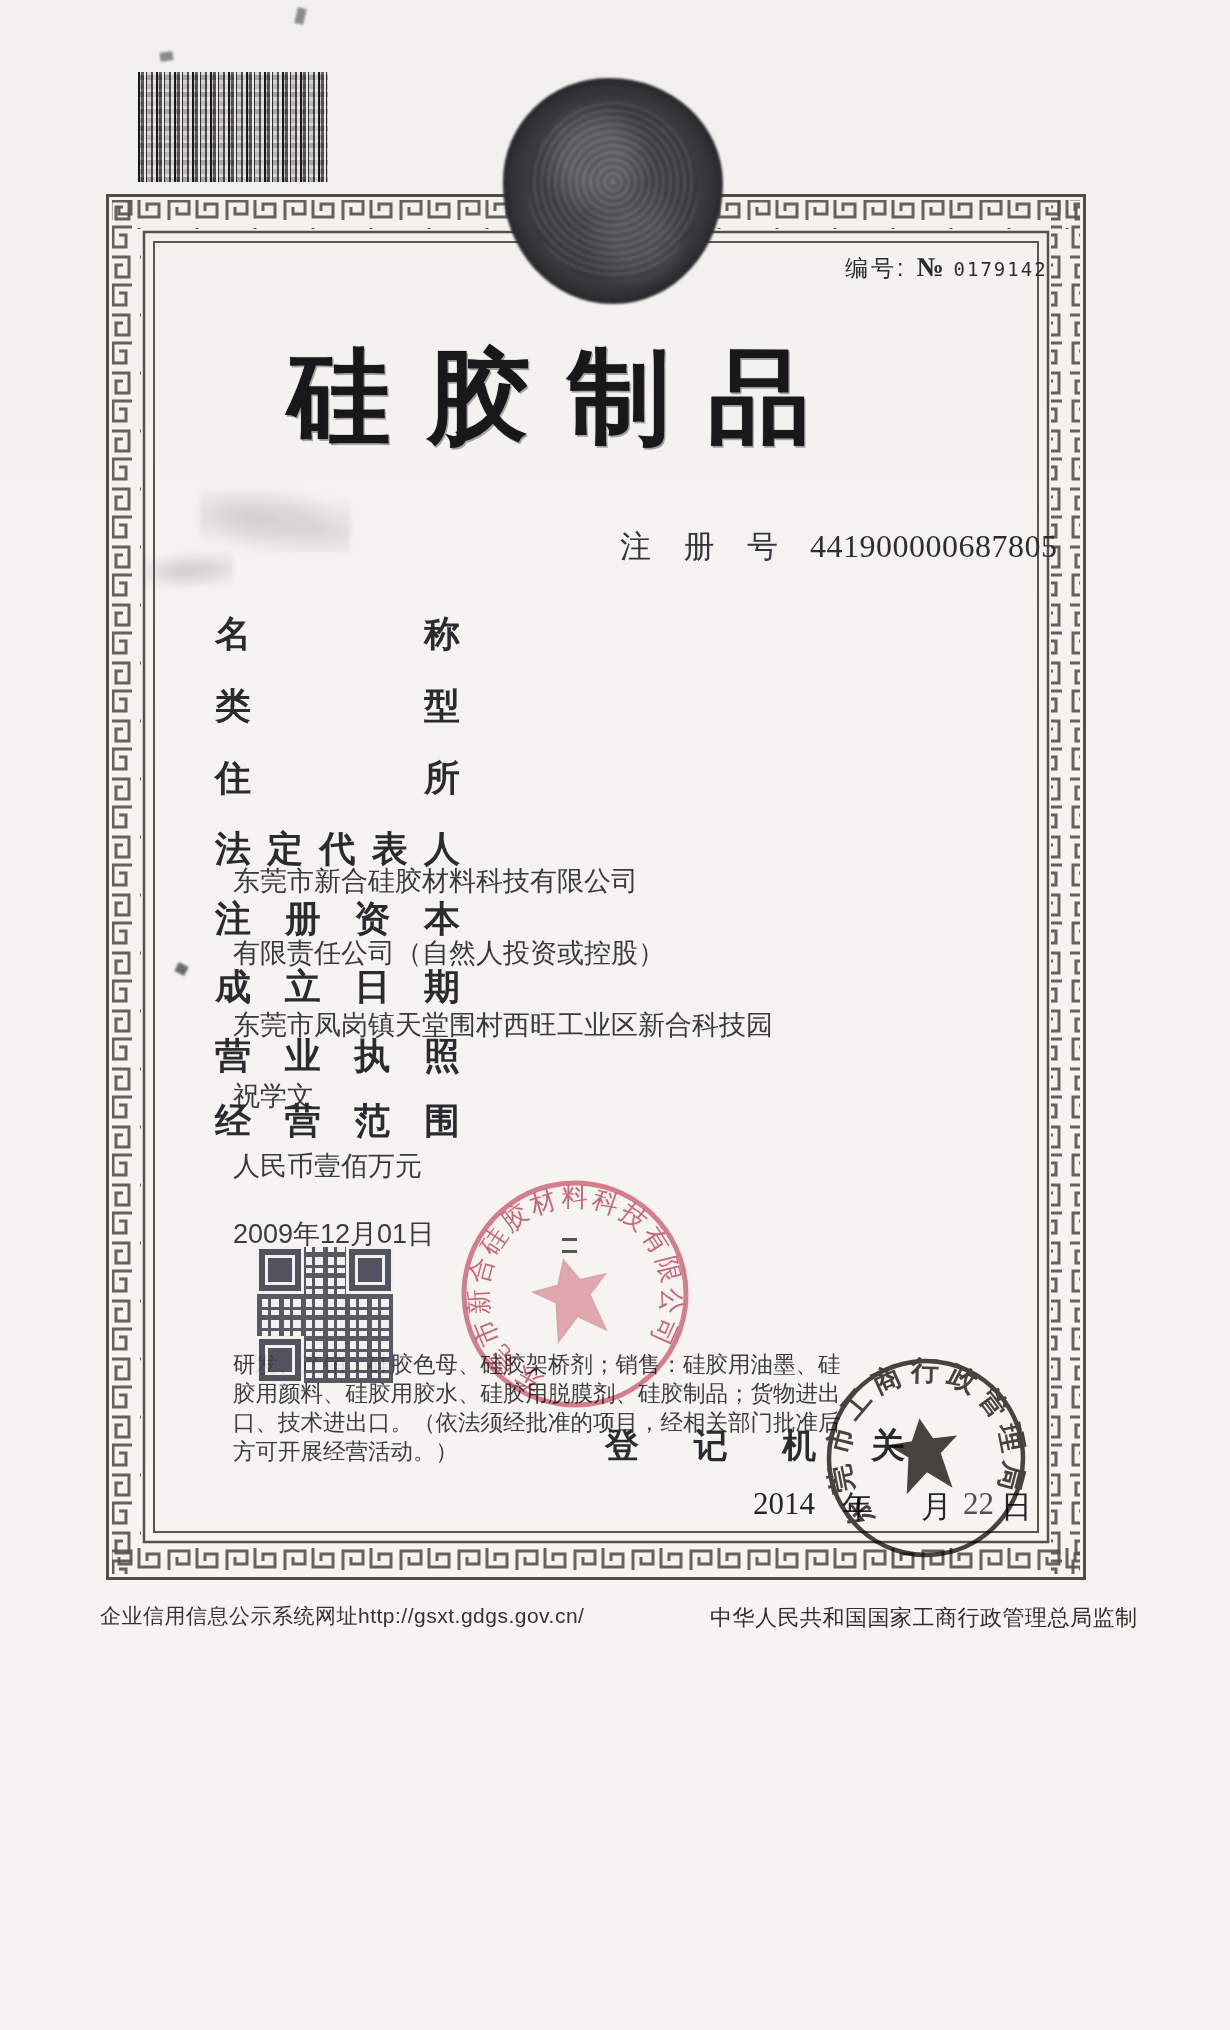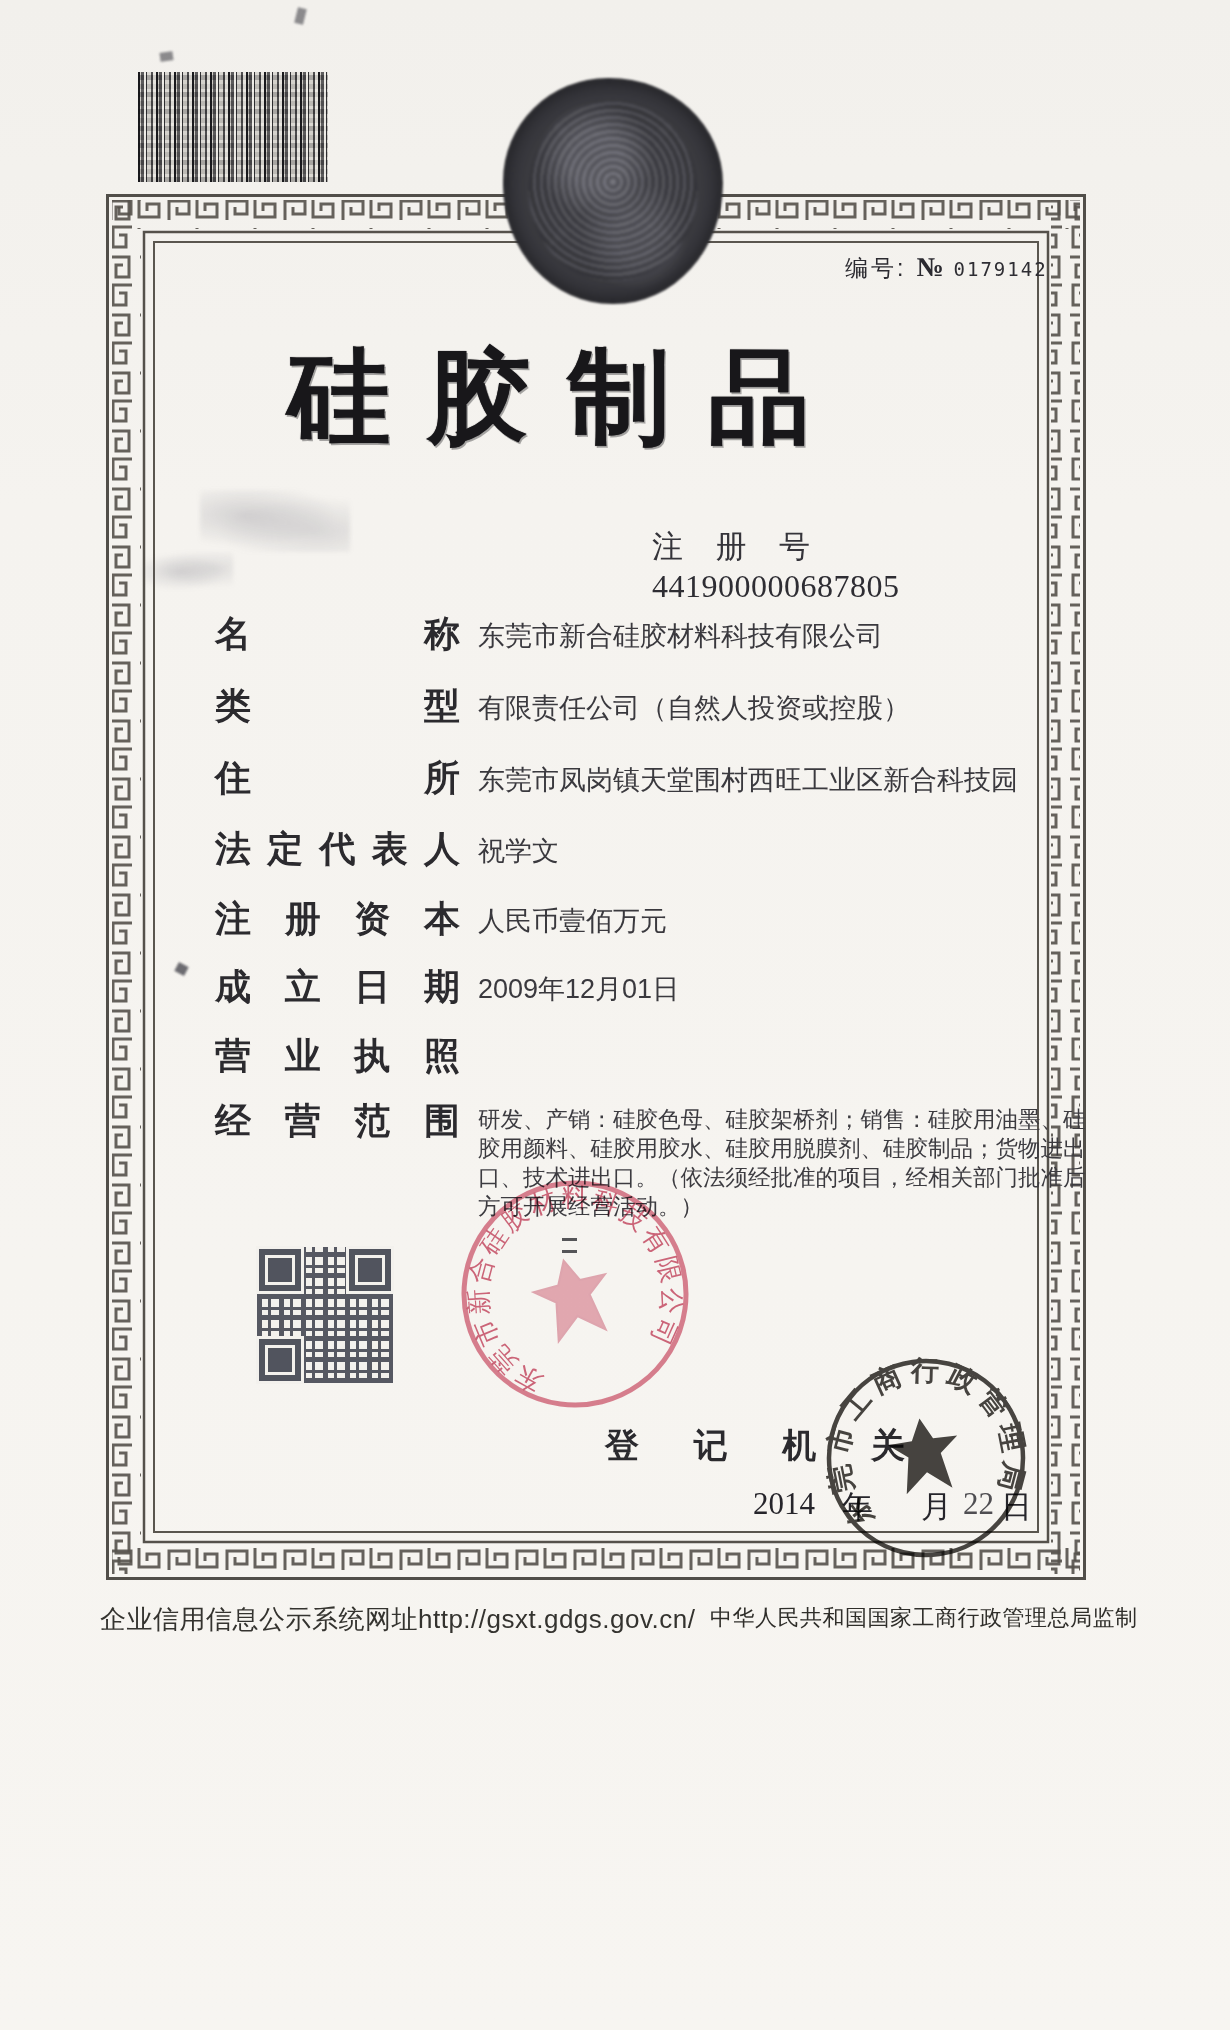--- a/index.html
+++ b/index.html
@@ -39,26 +39,26 @@
   .serial .lab{font-size:23px;letter-spacing:3px;}
   .serial .no-mark{font-family:"Liberation Serif",serif;font-weight:bold;font-size:27px;}
   .serial .num{font-family:"DejaVu Sans Mono",monospace;font-size:19px;letter-spacing:2px;color:#2e2d33;}
 
   
   .title{position:absolute;left:288px;top:330px;z-index:4;font-size:102px;font-weight:900;
     letter-spacing:38px;color:#1d1c1f;white-space:nowrap;
     text-shadow:0 0 1px #1d1c1f,1.5px 1.5px 0 rgba(25,25,28,.35);filter:contrast(1.05) blur(.3px);}
 
   
-  .reg-row{position:absolute;left:620px;top:526px;z-index:4;display:flex;align-items:baseline;flex-direction:column;}
+  .reg-row{position:absolute;left:620px;top:526px;z-index:4;display:flex;align-items:baseline;}
   .reg-label{width:158px;font-size:31px;color:#35343a;text-align:justify;text-align-last:justify;}
   .reg-num{margin-left:32px;font-family:"Liberation Serif",serif;font-size:32px;color:#2e2d33;letter-spacing:.5px;}
 
   
-  .frow{position:absolute;left:215px;z-index:4;display:flex;align-items:flex-start;}
+  .frow{position:absolute;left:215px;z-index:4;display:flex;align-items:flex-start;flex-direction:column;}
   .flab{width:245px;flex:0 0 245px;font-size:36px;font-weight:600;color:#2b2a2e;
         text-align:justify;text-align-last:justify;line-height:1.15;}
   .fval{margin-left:18px;width:612px;font-size:27px;color:#3a393e;padding-top:7px;line-height:1.2;}
   .fval.scope{font-size:22.5px;line-height:29px;padding-top:5px;color:#3c3b40;}
 
   
   .qr{position:absolute;left:257px;top:1247px;width:136px;height:136px;z-index:4;opacity:.88;
     background-color:#f3f1ed;
     background-image:
       repeating-linear-gradient(0deg,#40434f 0 5px,transparent 5px 10px,#40434f 10px 13px,transparent 13px 21px),
@@ -72,21 +72,21 @@
   .seal-red{position:absolute;left:445px;top:1164px;z-index:6;filter:blur(.4px);opacity:.82;mix-blend-mode:multiply;}
   .seal-black{position:absolute;left:796px;top:1328px;z-index:6;filter:blur(.3px);opacity:.9;mix-blend-mode:multiply;}
   .seal-text{font-family:"Liberation Sans",sans-serif;}
 
   
   .registrar{position:absolute;left:605px;top:1423px;width:300px;z-index:4;font-size:34px;font-weight:600;
     color:#2b2a2e;text-align:justify;text-align-last:justify;}
   .dpart{position:absolute;top:1486px;z-index:5;color:#26252b;font-family:"Liberation Serif",serif;font-size:31px;}
 
   
-  .footer-left{position:absolute;left:100px;top:1602px;z-index:4;font-size:26px;color:#34332f;letter-spacing:.5px;}
+  .footer-left{position:absolute;left:100px;top:1602px;z-index:4;font-size:21px;color:#34332f;letter-spacing:.5px;}
   .footer-right{position:absolute;left:710px;top:1603px;z-index:4;font-size:22px;color:#2f2e2a;letter-spacing:.5px;}
 
   
   .smudge{position:absolute;z-index:2;filter:blur(2px);}
   .smudge.a{left:200px;top:490px;width:150px;height:62px;
     background:radial-gradient(ellipse at 30% 40%,rgba(95,95,110,.22),transparent 62%),
                radial-gradient(ellipse at 78% 66%,rgba(95,95,110,.18),transparent 60%);}
   .smudge.b{left:143px;top:552px;width:90px;height:40px;
     background:radial-gradient(ellipse at 40% 50%,rgba(95,95,110,.2),transparent 65%),
                radial-gradient(ellipse at 80% 40%,rgba(95,95,110,.14),transparent 60%);}

